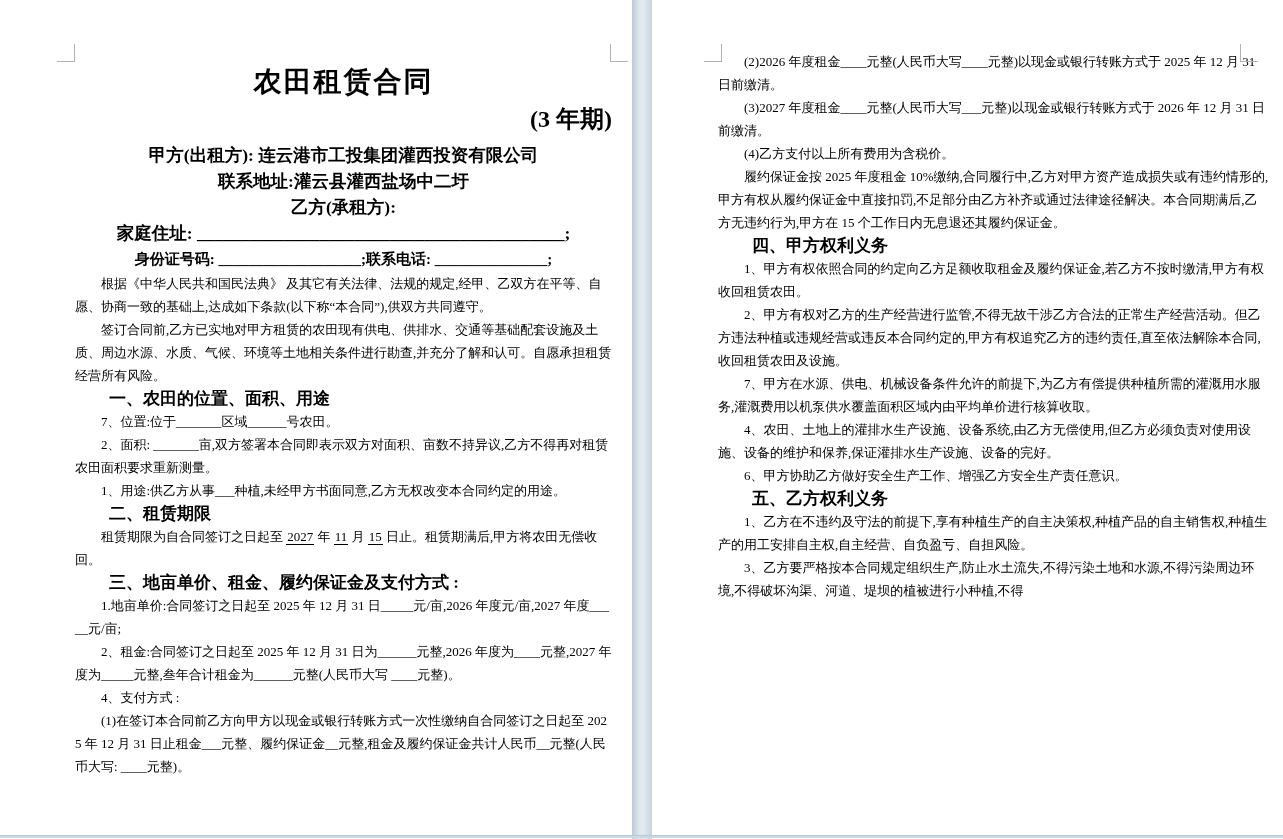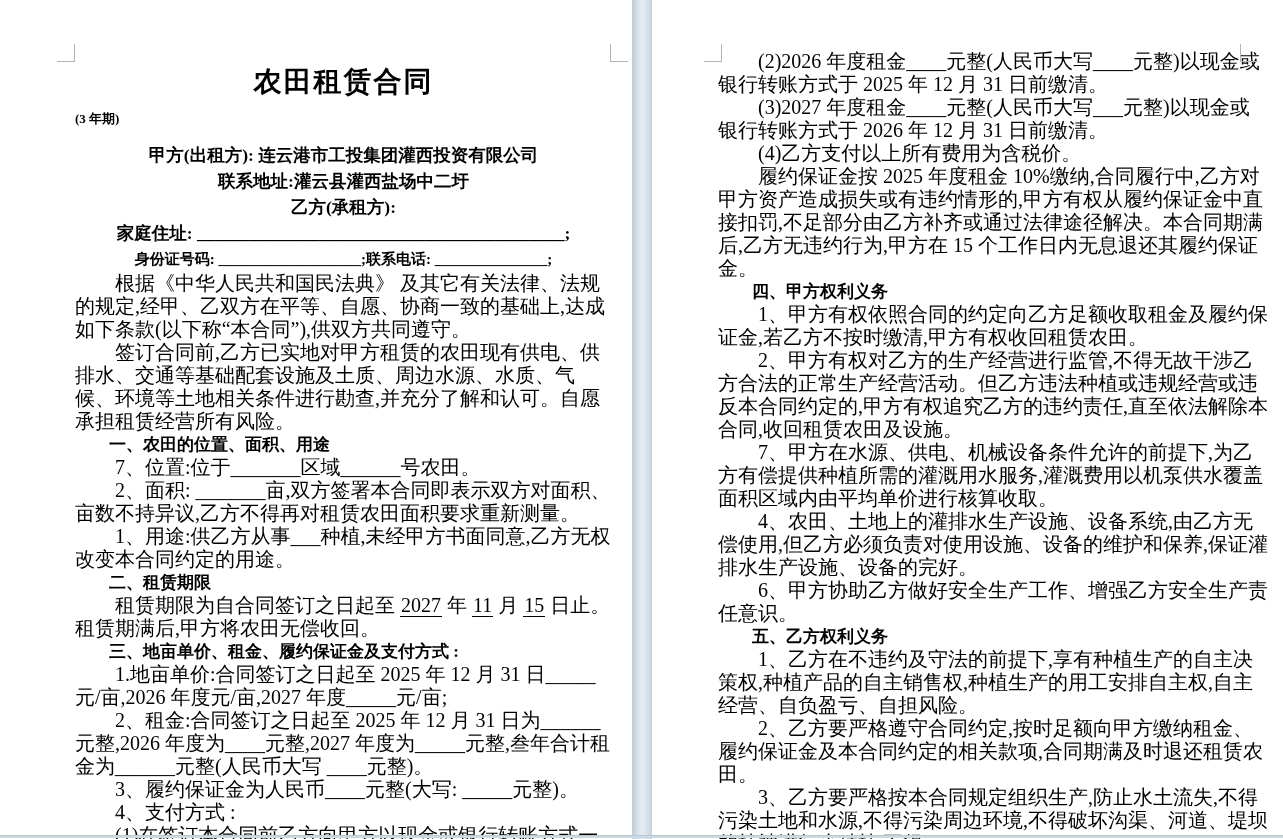--- a/index.html
+++ b/index.html
@@ -19,27 +19,27 @@
   .page-divider { position:absolute; left:632px; top:0; width:20px; height:839px;
                   background:linear-gradient(90deg,#bdccd6 0%,#dfe8ee 40%,#e4ecf1 55%,#c6d3dc 100%); }
 
   
   .crop { position:absolute; width:18px; height:18px; border:0 solid #b3b3b3; }
   .crop.tl { border-right-width:1px; border-bottom-width:1px; }
   .crop.tr { border-left-width:1px;  border-bottom-width:1px; }
 
   .doc-title    { text-align:center; font-size:28px; font-weight:bold; line-height:40px;
                   letter-spacing:2px; }
-  .doc-subtitle { text-align:left; font-size:13px; font-weight:bold; line-height:30px;
+  .doc-subtitle { text-align:right; font-size:24px; font-weight:bold; line-height:30px;
                   margin:2px 0 8px; }
 
   .party       { font-weight:bold; font-size:17.5px; line-height:26px; white-space:nowrap;text-align:center; }
   .party.small { font-size:15px; }
 
-  .flow p { font-size:20px; line-height:23px; text-indent:2em; word-break:break-all; }
+  .flow p { font-size:13px; line-height:23px; text-indent:2em; word-break:break-all; }
   .flow p.heading { font-weight:bold; font-size:17px; }
 
   .u { border-bottom:1px solid #000; padding:0 1px;text-align:center; }
 </style>
 </head>
 <body>
 
 <div class="canvas">
 
   <div class="hairline-top"></div>
@@ -59,21 +59,20 @@
       <p>签订合同前,乙方已实地对甲方租赁的农田现有供电、供排水、交通等基础配套设施及土质、周边水源、水质、气候、环境等土地相关条件进行勘查,并充分了解和认可。自愿承担租赁经营所有风险。</p>
       <p class="heading">一、农田的位置、面积、用途</p>
       <p>7、位置:位于_______区域______号农田。</p>
       <p>2、面积: _______亩,双方签署本合同即表示双方对面积、亩数不持异议,乙方不得再对租赁农田面积要求重新测量。</p>
       <p>1、用途:供乙方从事___种植,未经甲方书面同意,乙方无权改变本合同约定的用途。</p>
       <p class="heading">二、租赁期限</p>
       <p><span>租赁期限为自合同签订之日起至 </span><span class="u">2027</span><span> 年 </span><span class="u">11</span><span> 月 </span><span class="u">15</span><span> 日止。租赁期满后,甲方将农田无偿收回。</span></p>
       <p class="heading">三、地亩单价、租金、履约保证金及支付方式 :</p>
       <p>1.地亩单价:合同签订之日起至 2025 年 12 月 31 日_____元/亩,2026 年度元/亩,2027 年度_____元/亩;</p>
       <p>2、租金:合同签订之日起至 2025 年 12 月 31 日为______元整,2026 年度为____元整,2027 年度为_____元整,叁年合计租金为______元整(人民币大写 ____元整)。</p>
-      <p>3、履约保证金为人民币____元整(大写: _____元整)。</p>
       <p>4、支付方式 :</p>
       <p>(1)在签订本合同前乙方向甲方以现金或银行转账方式一次性缴纳自合同签订之日起至 2025 年 12 月 31 日止租金___元整、履约保证金__元整,租金及履约保证金共计人民币__元整(人民币大写: ____元整)。</p>
     </div>
   </div>
 
   <div class="page-divider"></div>
 
   <div class="page page-right">
     <div class="flow">
       <p>(2)2026 年度租金____元整(人民币大写____元整)以现金或银行转账方式于 2025 年 12 月 31 日前缴清。</p>
@@ -81,21 +80,20 @@
       <p>(4)乙方支付以上所有费用为含税价。</p>
       <p>履约保证金按 2025 年度租金 10%缴纳,合同履行中,乙方对甲方资产造成损失或有违约情形的,甲方有权从履约保证金中直接扣罚,不足部分由乙方补齐或通过法律途径解决。本合同期满后,乙方无违约行为,甲方在 15 个工作日内无息退还其履约保证金。</p>
       <p class="heading">四、甲方权利义务</p>
       <p>1、甲方有权依照合同的约定向乙方足额收取租金及履约保证金,若乙方不按时缴清,甲方有权收回租赁农田。</p>
       <p>2、甲方有权对乙方的生产经营进行监管,不得无故干涉乙方合法的正常生产经营活动。但乙方违法种植或违规经营或违反本合同约定的,甲方有权追究乙方的违约责任,直至依法解除本合同,收回租赁农田及设施。</p>
       <p>7、甲方在水源、供电、机械设备条件允许的前提下,为乙方有偿提供种植所需的灌溉用水服务,灌溉费用以机泵供水覆盖面积区域内由平均单价进行核算收取。</p>
       <p>4、农田、土地上的灌排水生产设施、设备系统,由乙方无偿使用,但乙方必须负责对使用设施、设备的维护和保养,保证灌排水生产设施、设备的完好。</p>
       <p>6、甲方协助乙方做好安全生产工作、增强乙方安全生产责任意识。</p>
       <p class="heading">五、乙方权利义务</p>
       <p>1、乙方在不违约及守法的前提下,享有种植生产的自主决策权,种植产品的自主销售权,种植生产的用工安排自主权,自主经营、自负盈亏、自担风险。</p>
-      <p>2、乙方要严格遵守合同约定,按时足额向甲方缴纳租金、履约保证金及本合同约定的相关款项,合同期满及时退还租赁农田。</p>
       <p>3、乙方要严格按本合同规定组织生产,防止水土流失,不得污染土地和水源,不得污染周边环境,不得破坏沟渠、河道、堤坝的植被进行小种植,不得</p>
     </div>
   </div>
 
   <div class="crop tl" style="left:57px;  top:44px;"></div>
   <div class="crop tr" style="left:610px; top:44px;"></div>
   <div class="crop tl" style="left:704px; top:44px;"></div>
   <div class="crop tr" style="left:1240px;top:44px;"></div>
 
   <div class="hairline-bottom"></div>

